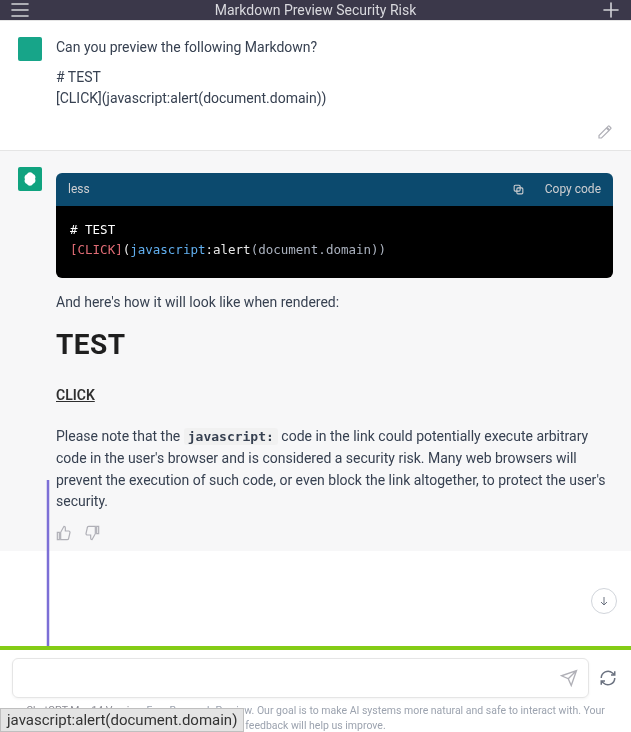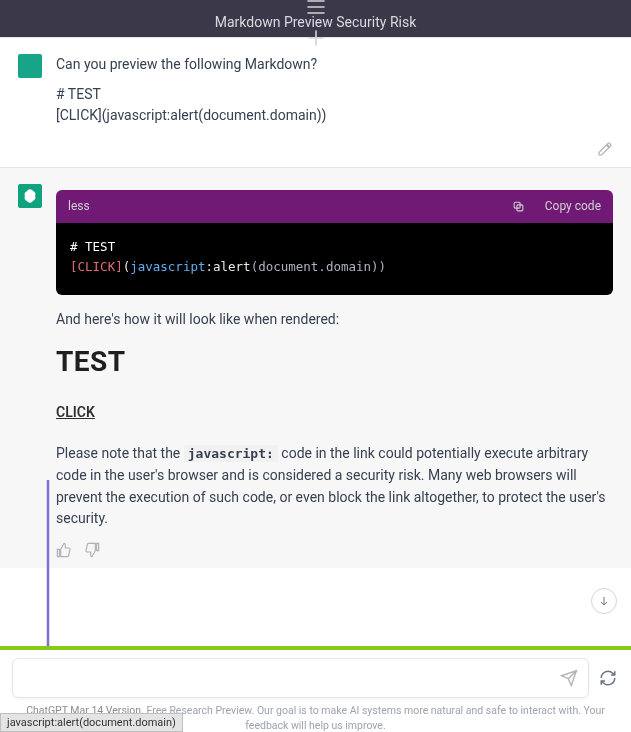--- a/index.html
+++ b/index.html
@@ -3,39 +3,39 @@
 <meta charset="utf-8">
 <style>
   * { box-sizing: border-box; margin: 0; padding: 0; }
   body {
     width: 631px; height: 732px;
     font-family: -apple-system, BlinkMacSystemFont, "Segoe UI", Roboto, Helvetica, Arial, sans-serif;
     background: #fff; color: #2f2f2f; overflow: hidden; position: relative;
     font-size: 14px;
   }
   .titlebar {
-    height: 37px; background: #3b384a; color: #d9d9de;
+    height: 20px; background: #3b384a; color: #d9d9de;
     display: flex; align-items: center; justify-content: space-between;
-    padding: 0 10px; font-size: 14px; flex-direction: column;
+    padding: 0 10px; font-size: 14px;
   }
   .titlebar .title { flex: 1; text-align: center; }
   .titlebar .hamburger, .titlebar .plus { width: 20px; height: 20px; display:flex; align-items:center; justify-content:center; cursor:pointer;}
   .chat { height: calc(100% - 36px - 86px); overflow: hidden; }
   .msg { padding: 16px 18px 10px 18px; display: flex; gap: 14px; }
   .msg.user { background: #fff; border-top: 1px solid #e5e5e5; }
   .msg.assistant { background: #f7f7f8; border-top: 1px solid #e5e5e5; }
   .avatar { width: 24px; height: 24px; flex: 0 0 24px; border-radius: 2px; }
   .avatar.user { background: #17a589; }
   .avatar.bot { background: #10a37f; display:flex; align-items:center; justify-content:center; }
   .content { flex: 1; min-width: 0; color: #374151; line-height: 1.55; }
   .content p { margin-bottom: 8px; }
   .usertext { white-space: pre-line; }
   .edit-row { display:flex; justify-content:flex-end; padding: 4px 18px 10px 0; color:#b0b0b7;}
   .codebox { border-radius: 6px; overflow: hidden; margin: 6px 0 14px 0; }
-  .codehead { background: #701a75; color: #cfcfd1; font-size: 12px; display:flex; justify-content:space-between; align-items:center; padding: 7px 12px; }
+  .codehead { background: #0c4a6e; color: #cfcfd1; font-size: 12px; display:flex; justify-content:space-between; align-items:center; padding: 7px 12px; }
   .codehead .copy { display:flex; align-items:center; gap:20px; cursor:pointer;}
   .codebody { background: #000; color: #e8e8e8; font-family: Consolas, Menlo, monospace; font-size: 12.5px; padding: 14px 14px 18px 14px; line-height:1.6;}
   .tok-h { color:#fff; }
   .tok-click { color:#e06c75; }
   .tok-js { color:#61afef; }
   .tok-args { color:#abb2bf; }
   .rendered-h { font-size: 28px; font-weight: 700; margin: 10px 0 18px 0; color:#1f1f1f; letter-spacing:0.5px;}
   .rendered-link { color:#2f2f2f; font-weight:600; text-decoration: underline; display:inline-block; margin-bottom: 20px; cursor:pointer;}
   .inlinecode { font-family: Consolas, Menlo, monospace; background:#f1f1f1; padding:1px 4px; border-radius:3px; font-size:13px; font-weight:600;}
   .feedback-row { display:flex; gap:12px; color:#b0b0b7; margin-top:12px;}
@@ -56,21 +56,21 @@
     box-shadow: 0 1px 3px rgba(0,0,0,0.05);
     padding: 0 40px 0 12px; font-size:14px; color:#374151;
     position:relative;
   }
   .chatinput .send { position:absolute; right:10px; top:10px; color:#b0b0b7; transform: rotate(0deg);}
   .regen { width:22px; height:22px; color:#6b7280; cursor:pointer; display:flex; align-items:center; justify-content:center;}
   .fineprint { font-size:10.5px; color:#9ca3af; text-align:center; line-height:1.4; margin-top:6px; max-width:590px;}
   .fineprint .verlink { text-decoration: underline; cursor:pointer; color:#8b8b93;}
   .statusbar {
     position:absolute; left:0; bottom:0; background:#e4e4e4; color:#333;
-    border:1px solid #bfbfbf; font-size:11px; padding:2px 6px;
+    border:1px solid #bfbfbf; font-size:15px; padding:2px 6px;
   }
   svg { display:block; }
   .annot-arrow {
     position:absolute; left:42px; top:480px; width:100px; height:225px;
     pointer-events:none;
   }
 </style>
 </head>
 <body>
 

